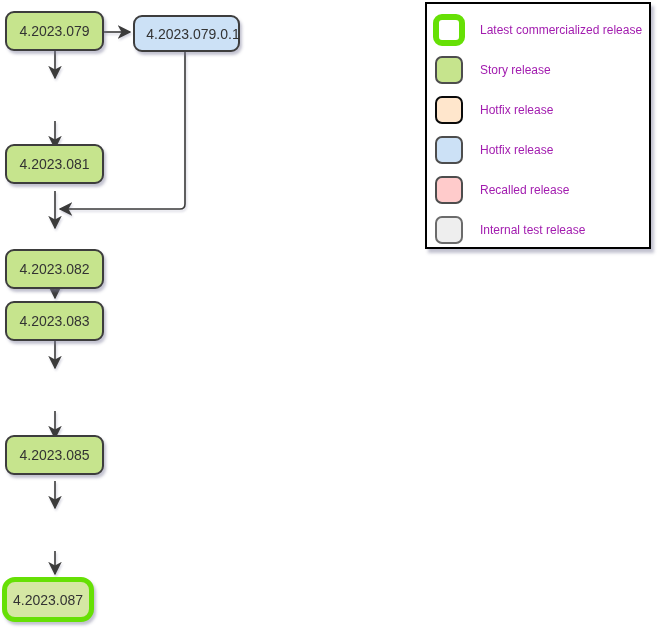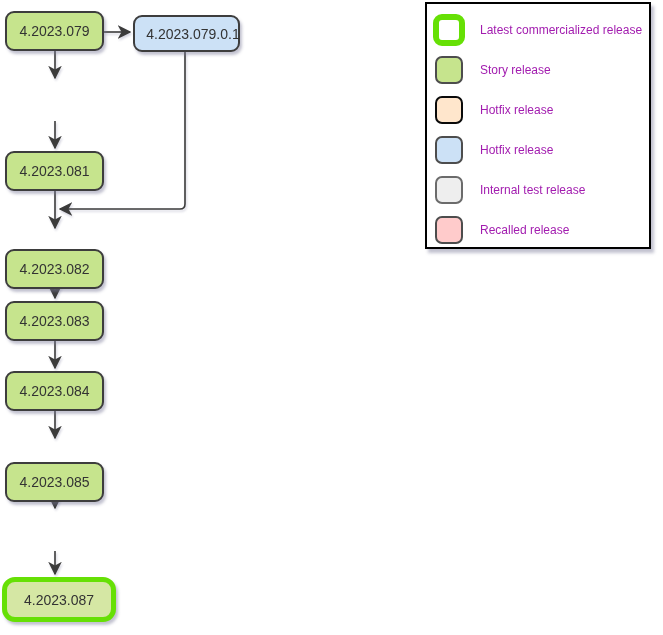--- a/index.html
+++ b/index.html
@@ -40,21 +40,21 @@
   }
   .node.rapid {
     left: 133px;
     width: 107px;
     height: 37px;
     background: #cce1f6;
     padding-left: 13px;
   }
   .node.latest {
     left: 2px;
-    width: 114px;
+    width: 92px;
     height: 45px;
     background: #d5e7a4;
     border: 5px solid #66e005;
     border-radius: 13px;
   }
   .legend {
     position: absolute;
     left: 425px;
     top: 2px;
     width: 226px;
@@ -111,47 +111,46 @@
       <path d="M55 411 V438" marker-end="url(#arrow)"></path>
       <path d="M55 481 V508" marker-end="url(#arrow)"></path>
       <path d="M55 551 V574" marker-end="url(#arrow)"></path>
       <path d="M104 32 H130" marker-end="url(#arrow)"></path>
       <path d="M185 52 V204 Q185 209 180 209 H60" marker-end="url(#arrow)"></path>
     </g>
   </svg>
 
   <div class="node story" style="top:11px">4.2023.079</div>
   <div class="node rapid" style="top:15px">4.2023.079.0.1</div>
-  <div class="node story" style="top:151px">4.2023.081</div>
+  <div class="node story" style="top:144px">4.2023.081</div>
   <div class="node story" style="top:249px">4.2023.082</div>
   <div class="node story" style="top:301px">4.2023.083</div>
-  <div class="node story" style="top:371px">4.2023.084</div>
-  <div class="node story" style="top:462px">4.2023.085</div>
+  <div class="node story" style="top:435px">4.2023.085</div>
   <div class="node latest" style="top:577px">4.2023.087</div>
 
   <div class="legend">
     <div class="legend-row">
       <span class="swatch latest"></span>
       <span class="legend-label">Latest commercialized release</span>
     </div>
     <div class="legend-row">
       <span class="swatch story"></span>
       <span class="legend-label">Story release</span>
     </div>
     <div class="legend-row">
       <span class="swatch hotfix"></span>
       <span class="legend-label">Hotfix release</span>
     </div>
     <div class="legend-row">
       <span class="swatch rapid"></span>
       <span class="legend-label">Hotfix release</span>
     </div>
     <div class="legend-row">
+      <span class="swatch recalled"></span>
+      <span class="legend-label">Recalled release</span>
+    </div>
+    <div class="legend-row">
       <span class="swatch internal"></span>
       <span class="legend-label">Internal test release</span>
-    </div>
-    <div class="legend-row">
-      <span class="swatch recalled"></span>
-      <span class="legend-label">Recalled release</span>
     </div>
   </div>
 
 </div>
 
 </body></html>

